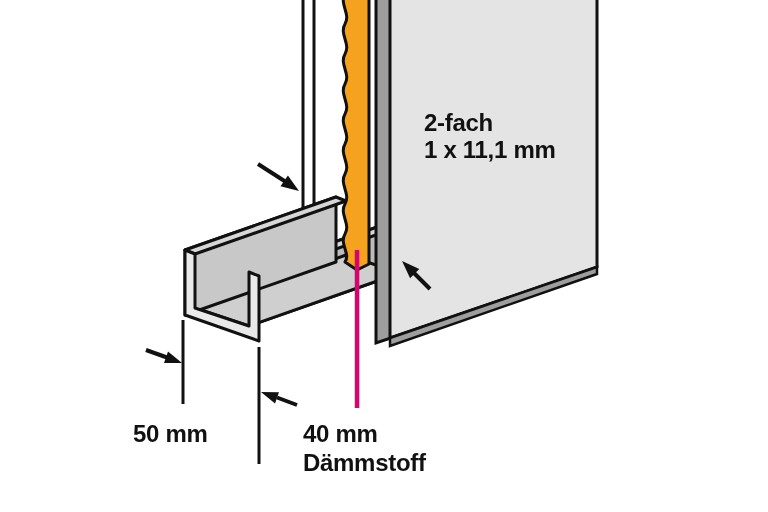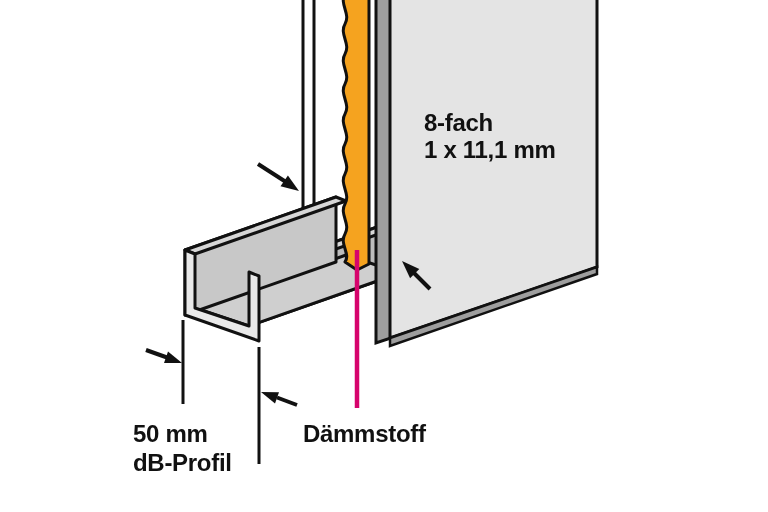--- a/index.html
+++ b/index.html
@@ -74,26 +74,26 @@
       <polygon points="182,363 164,363 168,351.6" fill="#111111"></polygon>
       <line x1="297" y1="405" x2="277" y2="397.5" stroke="#111111" stroke-width="4"></line>
       <polygon points="261,392 279,392.2 275,403.4" fill="#111111"></polygon>
     </g>
 
     <line x1="357" y1="250" x2="357" y2="408" stroke="#D6046C" stroke-width="4.5"></line>
   </svg>
 
 
   <div class="label label-planking" style="left:424px; top:109px;">
-    <span>8-fach</span>
+    <span>2-fach</span>
     <span>1 x 11,1 mm</span>
   </div>
 
   <div class="label label-profile" style="left:133px; top:419px;">
     <span>50 mm</span>
-    <span>dB-Profil</span>
   </div>
 
   <div class="label label-insulation" style="left:303px; top:419px;">
+    <span>40 mm</span>
     <span>Dämmstoff</span>
   </div>
 
 </div>
 
 </body></html>

